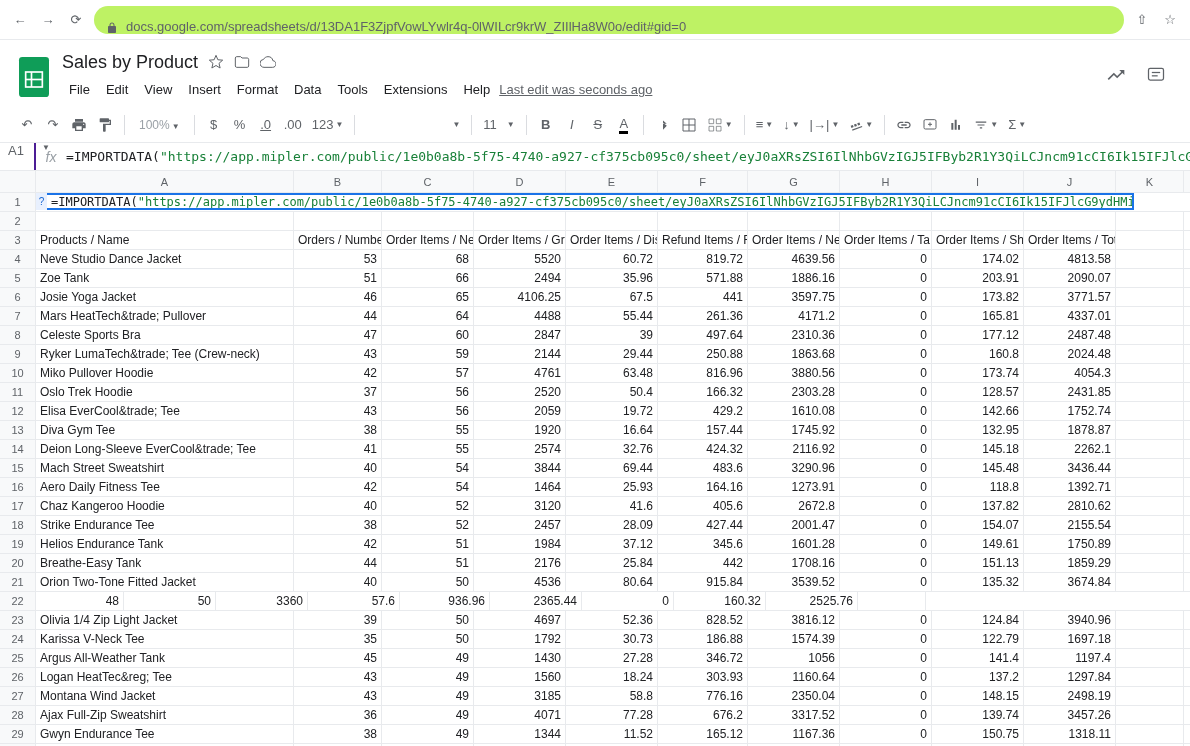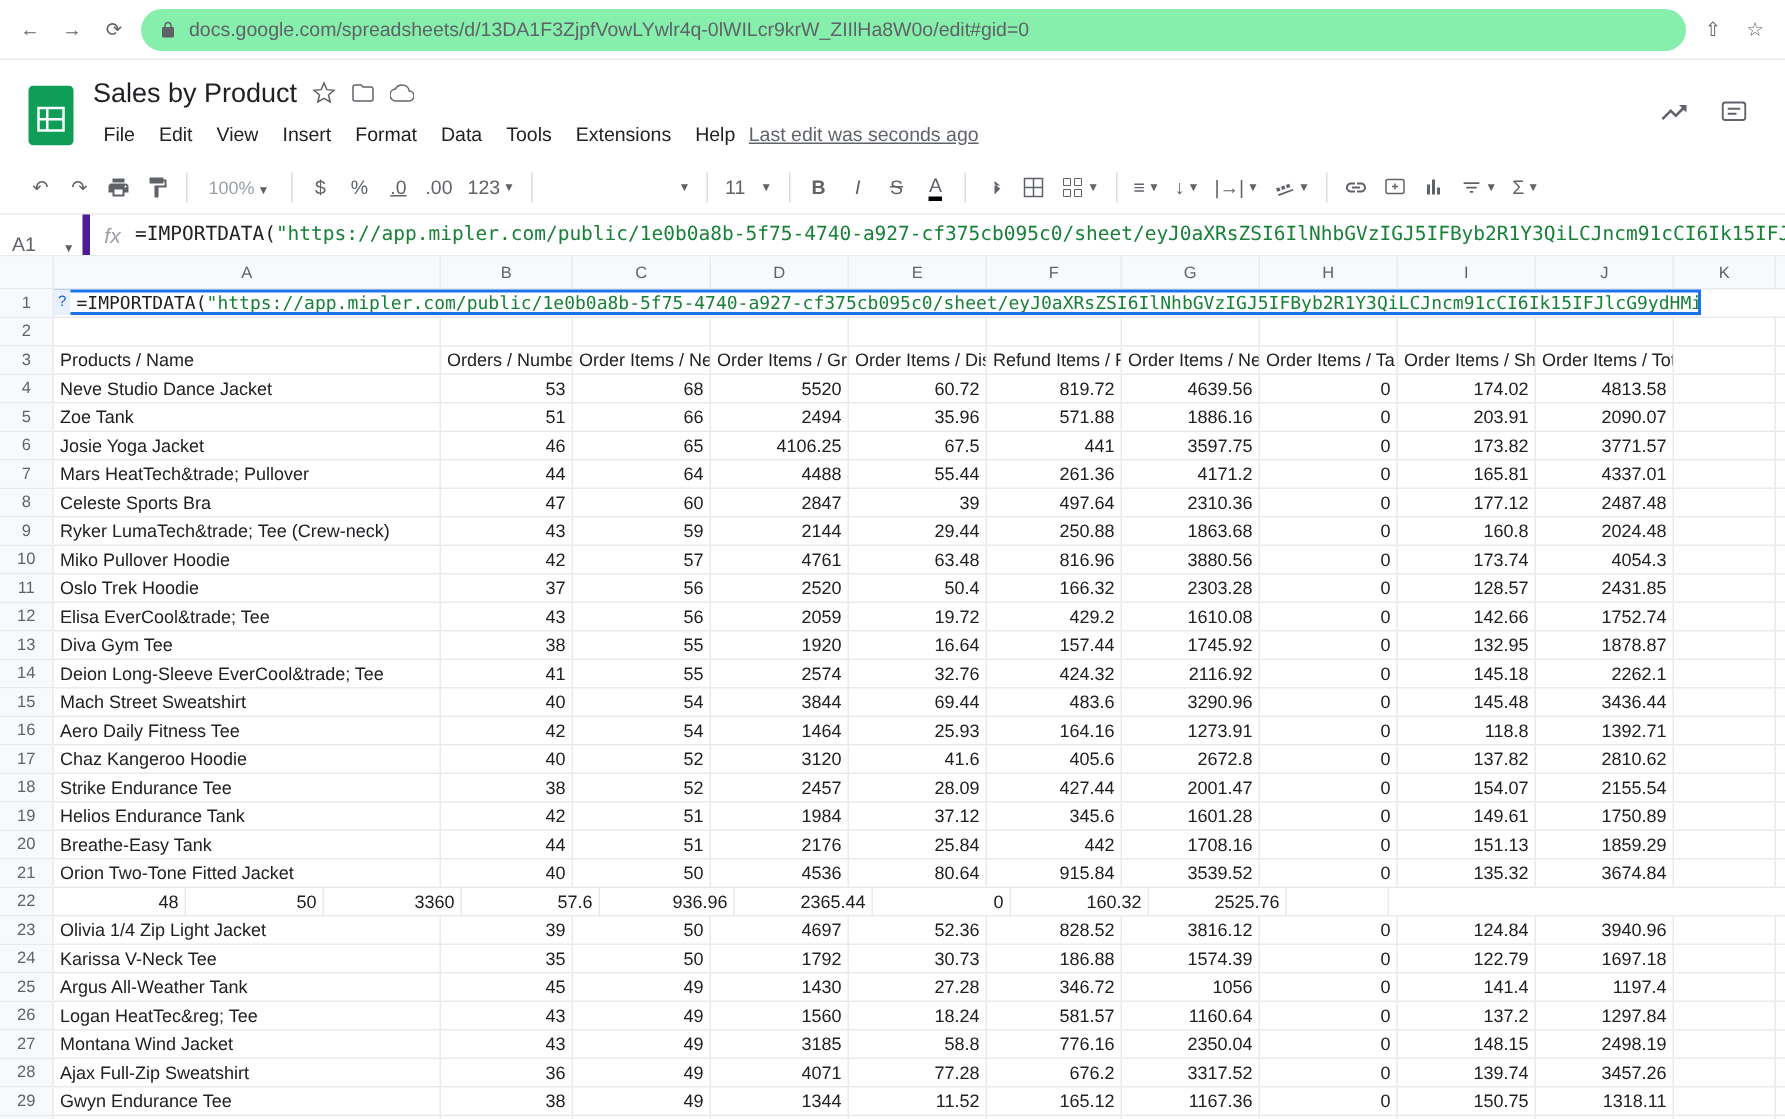--- a/index.html
+++ b/index.html
@@ -1,38 +1,38 @@
 <!DOCTYPE html>
 <html><head>
 <meta charset="utf-8">
 <style>
 *{box-sizing:border-box;margin:0;padding:0}
 body{font-family:Arial,Helvetica,sans-serif;font-size:13px;color:#202124;background:#fff;width:1190px;overflow:hidden}
 .browser-bar{height:40px;display:flex;align-items:center;padding:0 10px;gap:8px;border-bottom:1px solid #e8eaed}
 .nav-btn{width:20px;height:20px;display:flex;align-items:center;justify-content:center;color:#5f6368;cursor:pointer}
-.url-bar{flex:1;display:flex;align-items:center;background:#86efac;border-radius:14px;height:28px;padding:0 12px;gap:8px;color:#5f6368;font-size:13px}
+.url-bar{flex:1;display:flex;align-items:flex-end;background:#bef264;border-radius:14px;height:28px;padding:0 12px;gap:8px;color:#5f6368;font-size:13px}
 .lock-icon{width:12px;height:12px;fill:#5f6368}
 .doc-header{display:flex;align-items:center;padding:8px 16px 0;gap:10px}
 .sheets-logo{width:36px;height:40px;margin-top:4px}
 .doc-info{flex:1}
 .title-row{display:flex;align-items:center;gap:10px;height:28px}
 .doc-title{font-size:18px;color:#202124}
 .title-icon{width:16px;height:16px;fill:#5f6368;cursor:pointer}
 .menu-bar{display:flex;gap:2px;margin-top:2px;align-items:center}
 .menu-item{padding:4px 7px;color:#202124;cursor:pointer;font-size:13px}
 .last-edit{color:#5f6368;text-decoration:underline;font-size:13px}
 .header-right{display:flex;align-items:center;gap:20px;padding-right:8px}
 .hdr-icon{width:20px;height:20px;fill:#5f6368;cursor:pointer}
 .toolbar{height:36px;display:flex;align-items:center;padding:0 16px;gap:4px;border-bottom:1px solid #e8eaed;margin-top:6px}
 .tb-btn{min-width:22px;height:24px;display:flex;align-items:center;justify-content:center;color:#5f6368;cursor:pointer;padding:0 3px;font-size:13px}
 .tb-sep{width:1px;height:20px;background:#dadce0;margin:0 4px}
 .tb-arrow{font-size:8px;margin-left:2px;color:#5f6368}
 .zoom{color:#9aa0a6;font-size:12px;padding:0 6px}
 .fx-bar{height:28px;display:flex;align-items:center;border-bottom:1px solid #e8eaed}
-.cell-ref{width:60px;padding:0 8px;font-size:13px;color:#5f6368;border-right:5px solid #4c1d95;height:100%;display:flex;align-items:flex-end}
+.cell-ref{width:36px;padding:0 8px;font-size:13px;color:#5f6368;border-right:2px solid #4c1d95;height:100%;display:flex;align-items:flex-start}
 .ref-arrow{margin-left:18px;font-size:8px;color:#5f6368}
 .fx-label{width:30px;font-style:italic;font-family:Liberation Sans, sans-serif;color:#9aa0a6;text-align:center;font-size:14px}
 .fx-input{flex:1;font-family:Consolas,Monaco,monospace;font-size:13px;white-space:nowrap;overflow:hidden;padding-right:8px}
 .fx-input .green{color:#188038}
 .grid{display:flex;flex-direction:column}
 .col-headers{display:flex;height:22px;background:#f8f9fa;border-bottom:1px solid #e8eaed}
 .corner{width:36px;border-right:1px solid #e8eaed}
 .col-h{text-align:center;font-size:11px;color:#5f6368;border-right:1px solid #e8eaed;display:flex;align-items:center;justify-content:center}
 .row{display:flex;height:19px;border-bottom:1px solid #e8eaed}
 .row-h{width:36px;text-align:center;font-size:11px;color:#5f6368;background:#f8f9fa;border-right:1px solid #e8eaed;display:flex;align-items:center;justify-content:center}
@@ -576,21 +576,21 @@
         <div class="cell cJ num">1197.4</div>
         <div class="cell cK num"></div>
       </div>
       <div class="row">
         <div class="row-h">26</div>
         <div class="cell cA">Logan  HeatTec&amp;reg; Tee</div>
         <div class="cell cB num">43</div>
         <div class="cell cC num">49</div>
         <div class="cell cD num">1560</div>
         <div class="cell cE num">18.24</div>
-        <div class="cell cF num">581.57</div>
+        <div class="cell cF num">303.93</div>
         <div class="cell cG num">1160.64</div>
         <div class="cell cH num">0</div>
         <div class="cell cI num">137.2</div>
         <div class="cell cJ num">1297.84</div>
         <div class="cell cK num"></div>
       </div>
       <div class="row">
         <div class="row-h">27</div>
         <div class="cell cA">Montana Wind Jacket</div>
         <div class="cell cB num">43</div>

